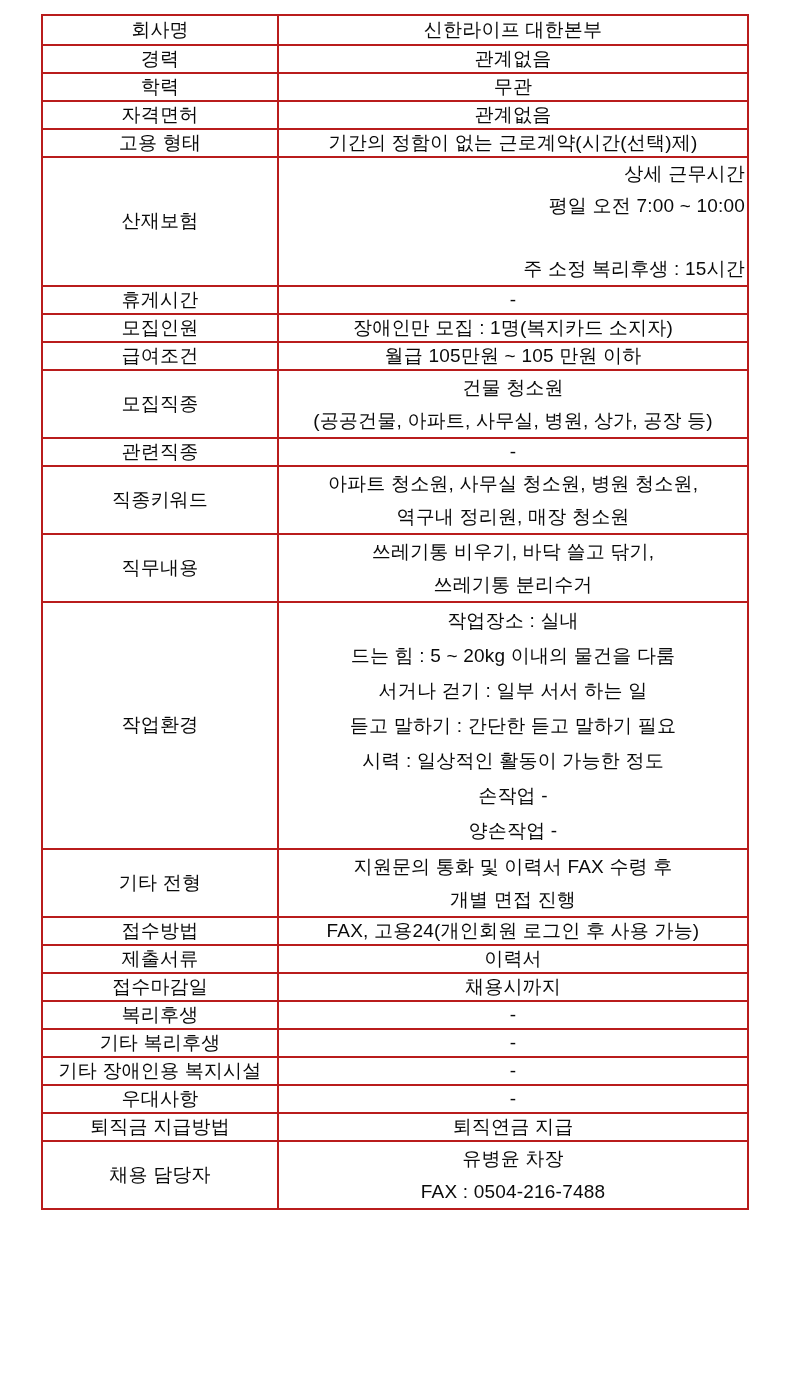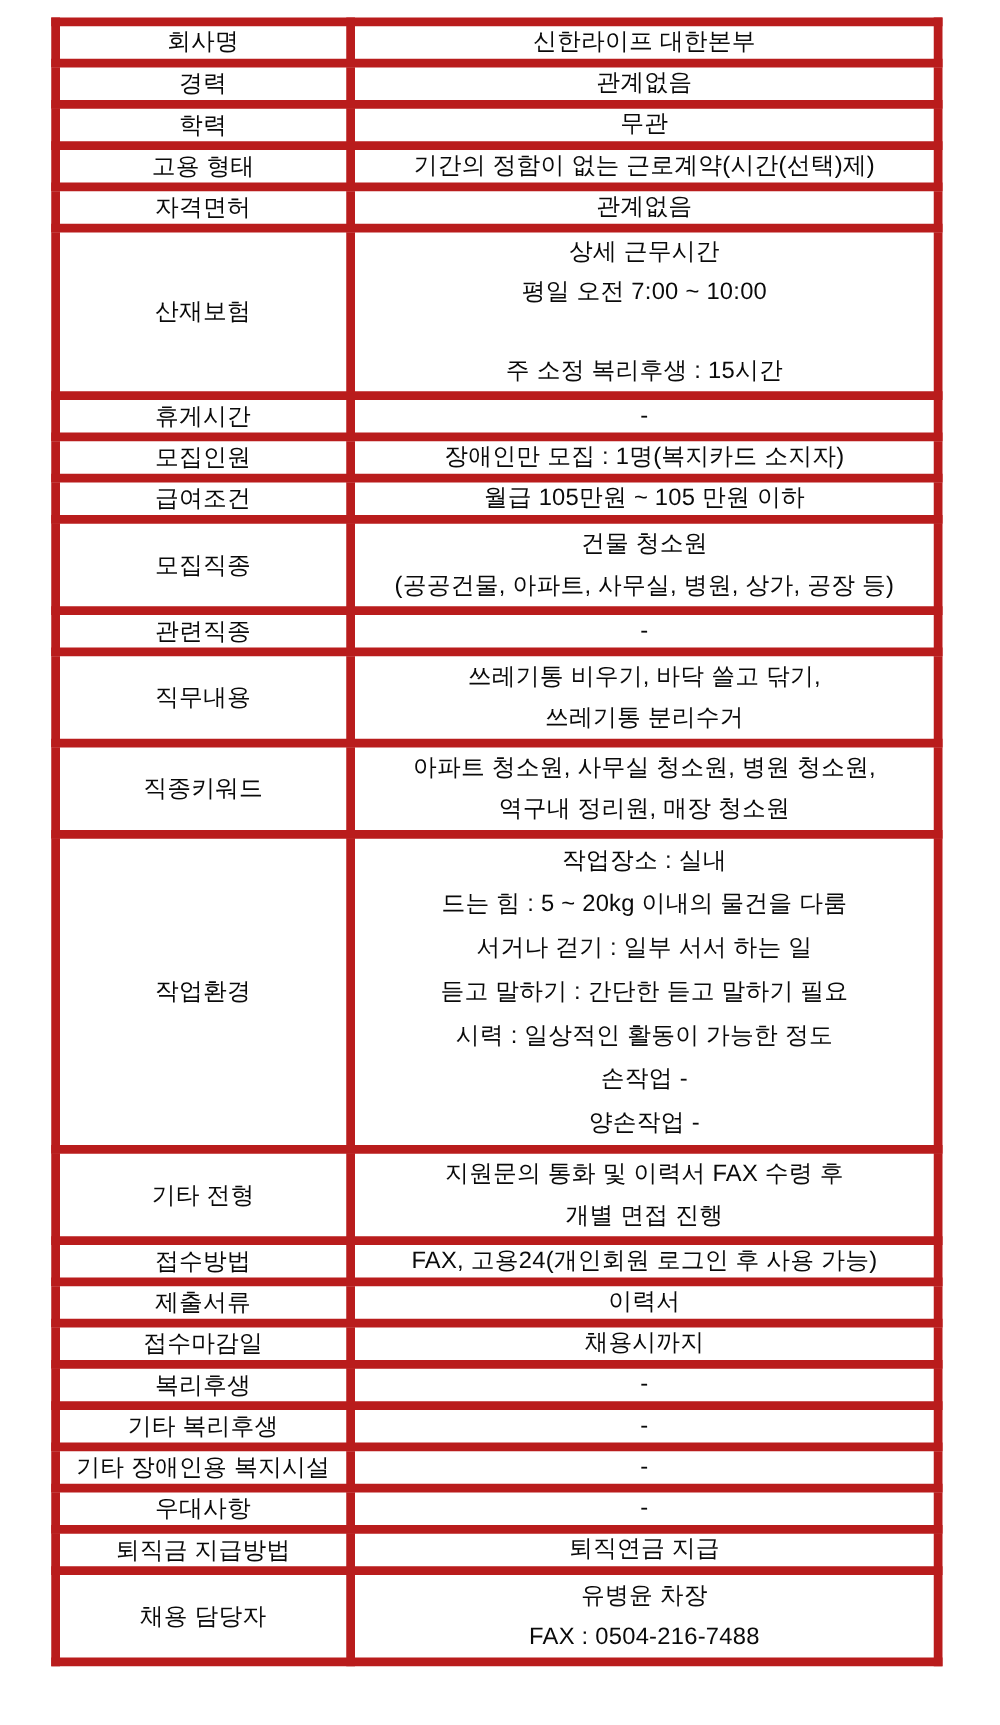--- a/index.html
+++ b/index.html
@@ -13,40 +13,40 @@
   }
   .sheet {
     padding: 14px 0 0 41px;
   }
   table.spec {
     border-collapse: collapse;
     table-layout: fixed;
     width: 706px;
   }
   table.spec td {
-    border: 7px solid #b91c1c;
+    border: 2px solid #b91c1c;
     text-align: center;
     vertical-align: middle;
     font-size: 19px;
     padding: 0 2px;
     overflow: hidden;
     letter-spacing: 0.2px;
   }
   col.c-label { width: 236px; }
   col.c-value { width: 470px; }
 
   tr { height: 28px; }            
   tr.h30  { height: 30px; }
   tr.two  { height: 66px; }       
   tr.worktime { height: 127px; }  
   tr.env      { height: 245px; }  
 
   .vline { line-height: 26px; }
   tr.two .vline      { height: 33px;    line-height: 33px; }
-  tr.worktime .vline { height: 31.7px;  line-height: 31.7px; }
+  tr.worktime .vline { height: 31.7px;  line-height: 31.7px; text-align: right; }
   tr.env .vline      { height: 35px;    line-height: 35px; }
 </style>
 </head>
 <body>
 
 <div class="sheet">
   <table class="spec">
     <colgroup>
         <col class="c-label">
         <col class="c-value">
@@ -69,30 +69,30 @@
     </tr>
 
     <tr>
       <td><span>학력</span></td>
       <td>
             <div class="vline">무관</div>
           </td>
     </tr>
 
     <tr>
+      <td><span>자격면허</span></td>
+      <td>
+            <div class="vline">관계없음</div>
+          </td>
+    </tr>
+
+    <tr>
       <td><span>고용 형태</span></td>
       <td>
             <div class="vline">기간의 정함이 없는 근로계약(시간(선택)제)</div>
-          </td>
-    </tr>
-
-    <tr>
-      <td><span>자격면허</span></td>
-      <td>
-            <div class="vline">관계없음</div>
           </td>
     </tr>
 
 
     <tr class="worktime">
       <td><span>산재보험</span></td>
       <td>
         <div class="vline">상세 근무시간</div>
         <div class="vline">평일 오전 7:00 ~ 10:00</div>
         <div class="vline"></div>
@@ -130,32 +130,32 @@
     </tr>
 
     <tr>
       <td><span>관련직종</span></td>
       <td>
             <div class="vline">-</div>
           </td>
     </tr>
 
     <tr class="two">
+      <td><span>직종키워드</span></td>
+      <td>
+        <div class="vline">아파트 청소원, 사무실 청소원, 병원 청소원,</div>
+        <div class="vline">역구내 정리원, 매장 청소원</div>
+      </td>
+    </tr>
+
+    <tr class="two">
       <td><span>직무내용</span></td>
       <td>
         <div class="vline">쓰레기통 비우기, 바닥 쓸고 닦기,</div>
         <div class="vline">쓰레기통 분리수거</div>
-      </td>
-    </tr>
-
-    <tr class="two">
-      <td><span>직종키워드</span></td>
-      <td>
-        <div class="vline">아파트 청소원, 사무실 청소원, 병원 청소원,</div>
-        <div class="vline">역구내 정리원, 매장 청소원</div>
       </td>
     </tr>
 
     <tr class="env">
       <td><span>작업환경</span></td>
       <td>
         <div class="vline">작업장소 : 실내</div>
         <div class="vline">드는 힘 : 5 ~ 20kg 이내의 물건을 다룸</div>
         <div class="vline">서거나 걷기 : 일부 서서 하는 일</div>
         <div class="vline">듣고 말하기 : 간단한 듣고 말하기 필요</div>

